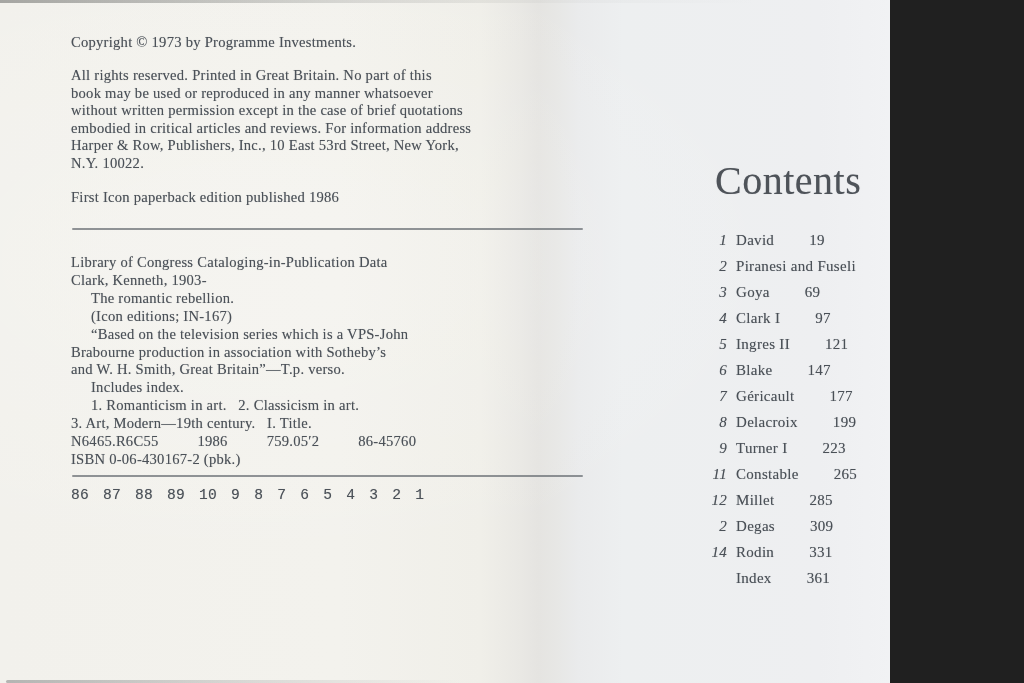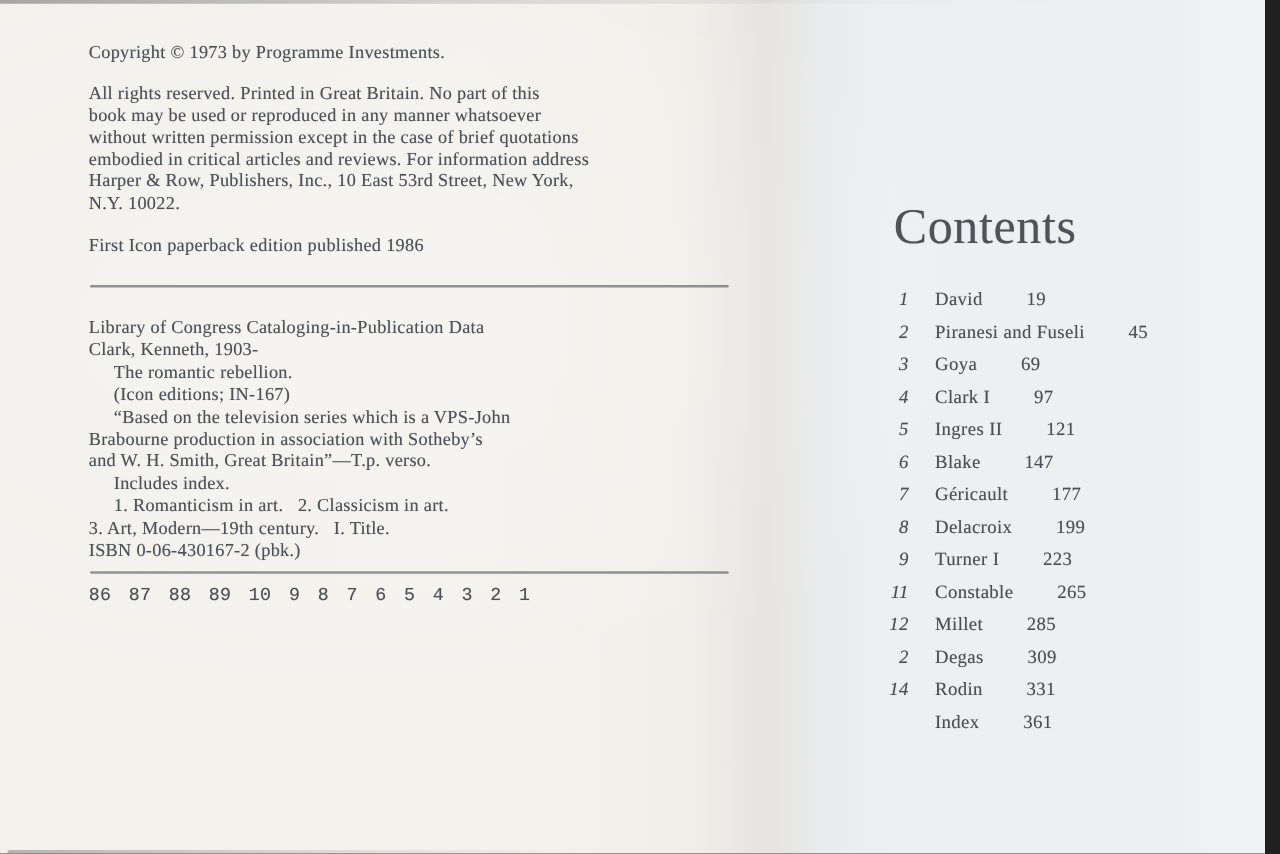--- a/index.html
+++ b/index.html
@@ -1,18 +1,18 @@
 <!DOCTYPE html>
 <html><head>
 <meta charset="utf-8">
 <style>
   html,body{margin:0;padding:0;background:#202020;}
   .photo{
     position:relative;
-    width:1012px;height:683px;
+    width:890px;height:683px;
     overflow:hidden;
     font-family:"Liberation Serif","DejaVu Serif",serif;
     background:
       radial-gradient(ellipse 900px 500px at 28% 38%, rgba(255,255,255,0.20), rgba(255,255,255,0) 65%),
       linear-gradient(90deg,
         #f2f1ec 0%, #f3f2ed 38%, #f0efe9 54%,
         #e9e8e4 58.5%, #e5e4e1 60.5%, #e7e7e5 62.5%,
         #eaebec 65%, #edeff0 70%, #eeeff1 92%, #f1f2f4 100%);
   }
   .edge-top{
@@ -50,21 +50,21 @@
     text-shadow:0 0 .8px rgba(80,86,94,.40);
   }
   .toc{
     position:absolute;left:697px;top:232px;
     font-size:15px;letter-spacing:.3px;
     color:#4a5057;
     text-shadow:0 0 .7px rgba(80,86,94,.45);
   }
   .toc-row{display:flex;align-items:baseline;height:26px;}
   .toc-num{width:30px;text-align:right;font-style:italic;flex:none;}
-  .toc-title{margin-left:21px;white-space:pre;font-family:Liberation Serif, serif;}
+  .toc-title{margin-left:9px;white-space:pre;font-family:Liberation Serif, serif;}
   .toc-page{margin-left:35px;white-space:pre;}
 </style>
 </head>
 <body>
 
 <div class="photo">
   <div class="edge-top"></div>
   <div class="edge-bottom"></div>
 
   <div class="left-content">
@@ -87,20 +87,21 @@
       <div class="line">Library of Congress Cataloging-in-Publication Data</div>
       <div class="line">Clark, Kenneth, 1903-</div>
       <div class="line indent">The romantic rebellion.</div>
       <div class="line indent">(Icon editions; IN-167)</div>
       <div class="line indent">“Based on the television series which is a VPS-John</div>
       <div class="line">Brabourne production in association with Sotheby’s</div>
       <div class="line">and W. H. Smith, Great Britain”—T.p. verso.</div>
       <div class="line indent">Includes index.</div>
       <div class="line indent">1. Romanticism in art.   2. Classicism in art.</div>
       <div class="line">3. Art, Modern—19th century.   I. Title.</div>
+      <div class="line">N6465.R6C55          1986          759.05′2          86-45760</div>
       <div class="line">ISBN 0-06-430167-2 (pbk.)</div>
     </div>
 
     <div class="rule rule-bottom"></div>
 
     <div class="printing line">86 87 88 89 10 9 8 7 6 5 4 3 2 1</div>
   </div>
 
   <div class="contents-heading">Contents</div>
 

